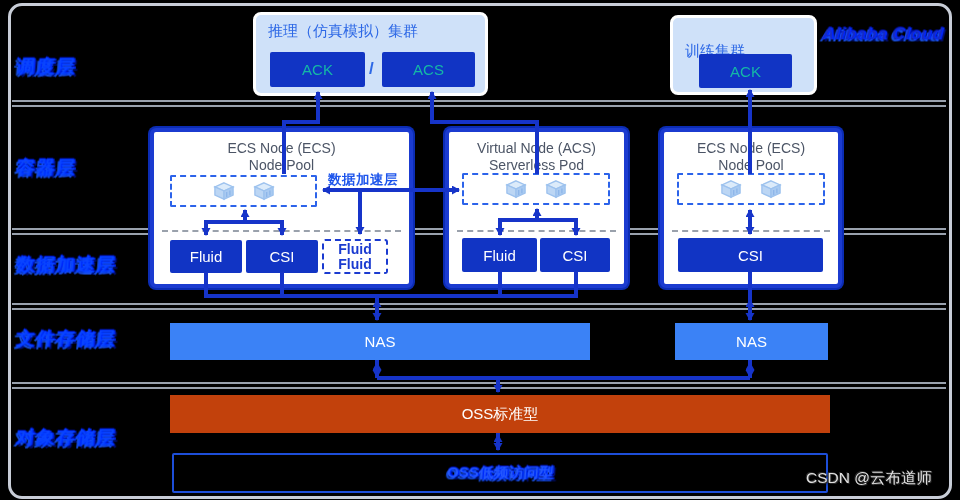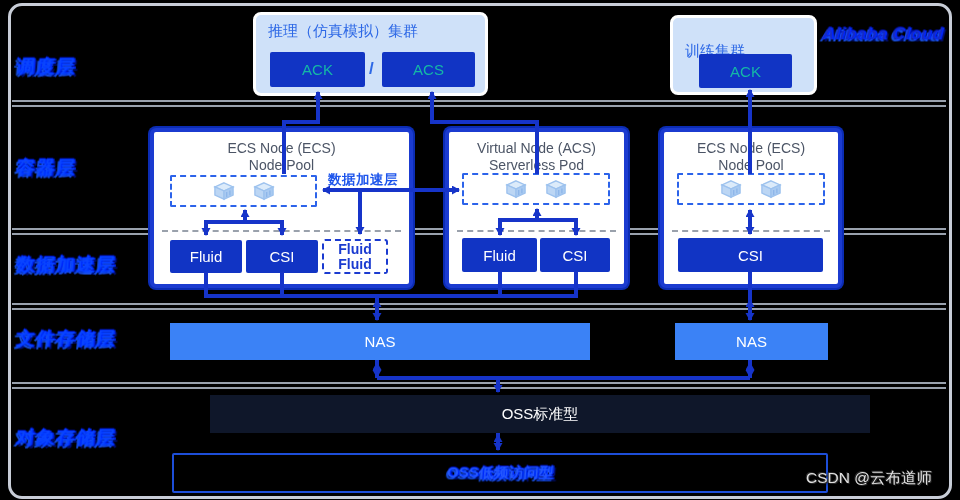--- a/index.html
+++ b/index.html
@@ -28,21 +28,21 @@
   .pods{position:absolute;border:2px dashed #2c63ea;border-radius:2px;display:flex;align-items:center;
         justify-content:center;gap:14px;box-sizing:border-box;}
   .comp{position:absolute;background:#1134c4;color:#fff;display:flex;align-items:center;justify-content:center;
         font-size:15px;border-radius:2px;}
   .imgcache{position:absolute;background:#fff;border:2.5px dashed #1b3bd0;border-radius:3px;color:#1b3bd0;
             font-weight:bold;font-size:14px;line-height:1.05;text-align:center;display:flex;flex-direction:column;
             align-items:center;justify-content:center;box-sizing:border-box;}
   .annot{color:#1d55ec;font-size:13.5px;font-weight:bold;letter-spacing:.5px;}
   
   .nas{background:#3b82f6;color:#fff;display:flex;align-items:center;justify-content:center;font-size:15px;}
-  .oss{background:#0f172a;color:#fff;display:flex;align-items:center;justify-content:center;font-size:15px;margin-left:40px;}
+  .oss{background:#c2410c;color:#fff;display:flex;align-items:center;justify-content:center;font-size:15px;}
   .oss-outline{border:2.5px solid #1d4ed8;border-radius:2px;display:flex;align-items:center;justify-content:center;
                color:#2f58f2;font-size:15px;font-weight:bold;box-sizing:border-box;}
   .wm-vendor{color:#1c2da6;font-size:17px;font-weight:bold;font-style:italic;letter-spacing:.5px;}
   .wm-csdn{color:#e0e0e0;font-size:15.5px;font-weight:normal;
            text-shadow:1px 1px 0 #2a2a2a,-1px -1px 0 #2a2a2a,0 2px 3px #000;}
   svg.conn{left:0;top:0;pointer-events:none;}
 </style>
 </head>
 <body>
 

